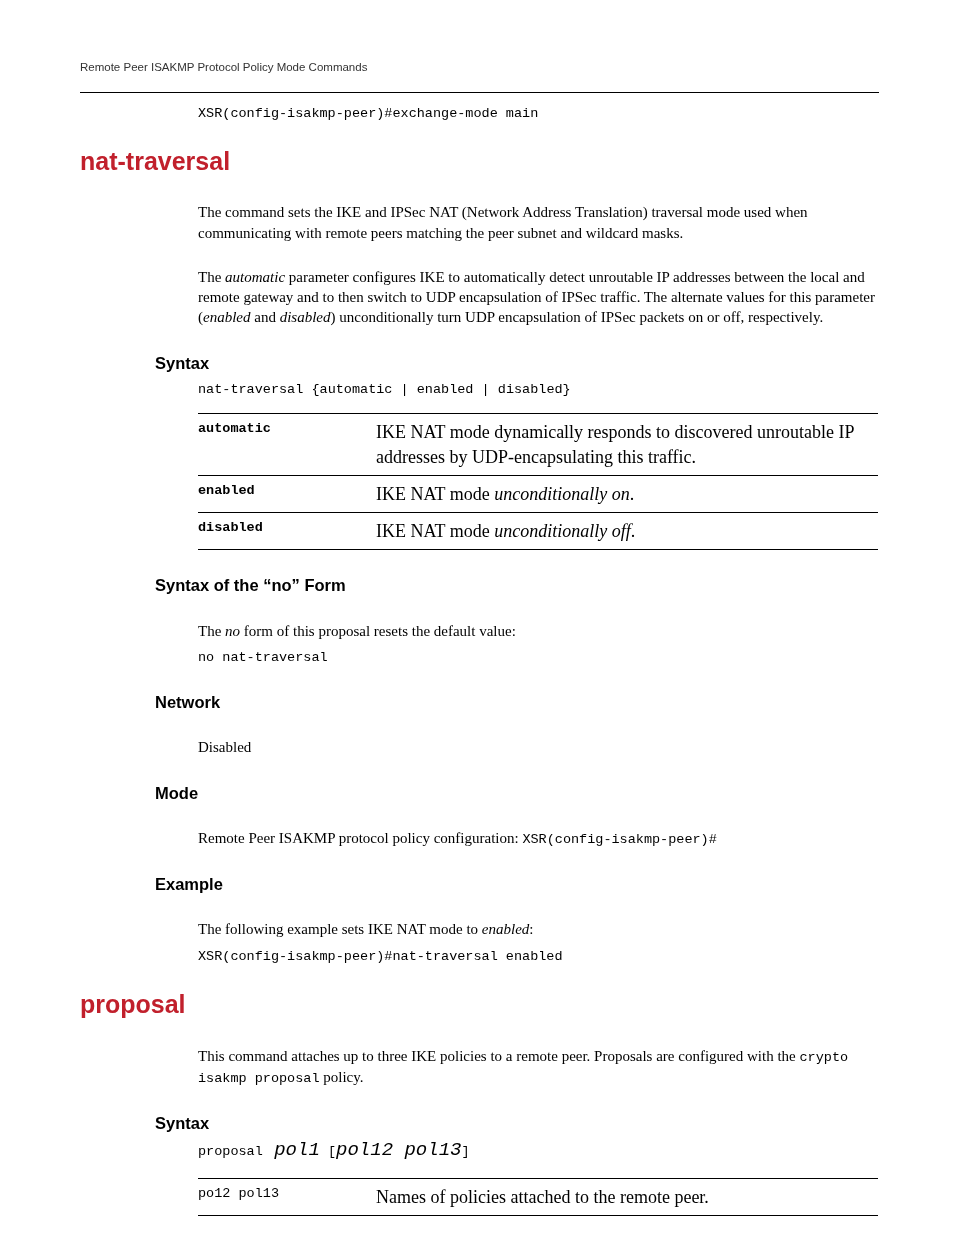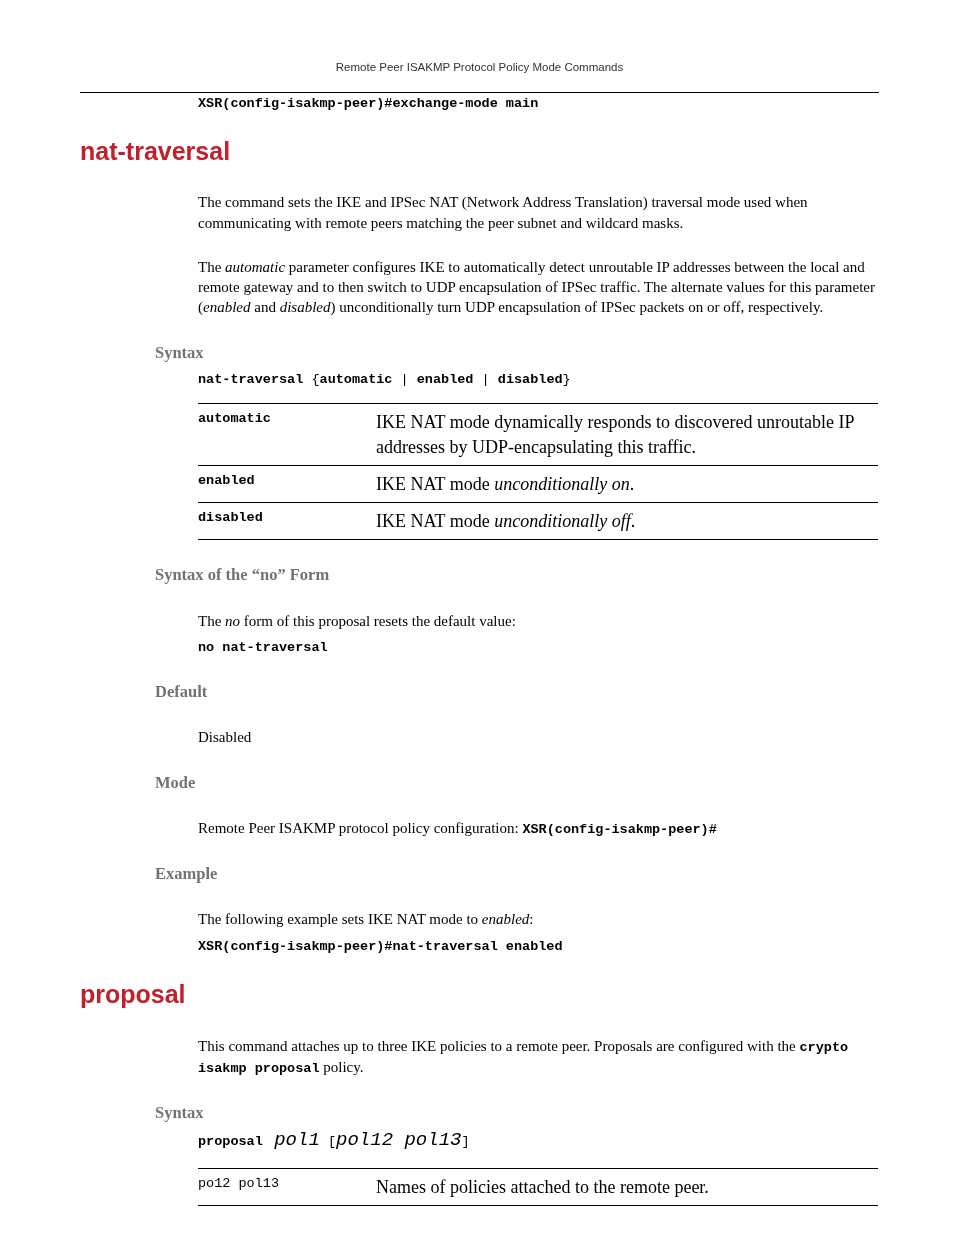--- a/index.html
+++ b/index.html
@@ -9,48 +9,47 @@
     margin: 0;
     padding: 60px 75px 40px 80px;
     line-height: 1.35;
   }
   .header-line {
     font-family: Arial, Helvetica, sans-serif;
     font-size: 11.5px;
     color: #333;
     border-bottom: 1.5px solid #000;
     padding-bottom: 16px;
-    margin-bottom: 2px;
-    text-align: center;
+    margin-bottom: 12px;
   }
   .indent {
     margin-left: 118px;
   }
   .mono {
     font-family: "Courier New", monospace;
-    font-weight: bold;
+    font-weight: normal;
     font-size: 13.5px;
   }
   .mono-italic {
     font-family: "Courier New", monospace;
     font-style: italic;
     font-size: 19px;
   }
   h1.cmd {
     font-family: Arial, Helvetica, sans-serif;
     font-size: 25px;
     font-weight: bold;
     color: #C1202C;
     margin: 22px 0 10px 0;
   }
   h2.sect {
-    font-family: Liberation Serif, serif;
+    font-family: Liberation Sans, sans-serif;
     font-size: 16.5px;
     font-weight: bold;
-    color: #737373;
+    color: #000000;
     margin: 24px 0 4px 75px;
   }
   p.body {
     margin: 24px 0 8px 118px;
   }
   table.param {
     border-collapse: collapse;
     width: 680px;
     margin: 14px 0 6px 118px;
   }
@@ -120,21 +119,21 @@
   </tr>
 </tbody>
   </table>
 
 <h2 class="sect">Syntax of the “no” Form</h2>
 <p class="body">
   <span>The </span><em>no</em><span> form of this proposal resets the default value:</span>
 </p>
 <div class="indent mono">no nat-traversal</div>
 
-<h2 class="sect">Default</h2>
+<h2 class="sect">Network</h2>
 <p class="body">Disabled</p>
 
 <h2 class="sect">Mode</h2>
 <p class="body">
   <span>Remote Peer ISAKMP protocol policy configuration: </span><span class="mono">XSR(config-isakmp-peer)#</span>
 </p>
 
 <h2 class="sect">Example</h2>
 <p class="body">
   <span>The following example sets IKE NAT mode to </span><em>enabled</em><span>:</span>

